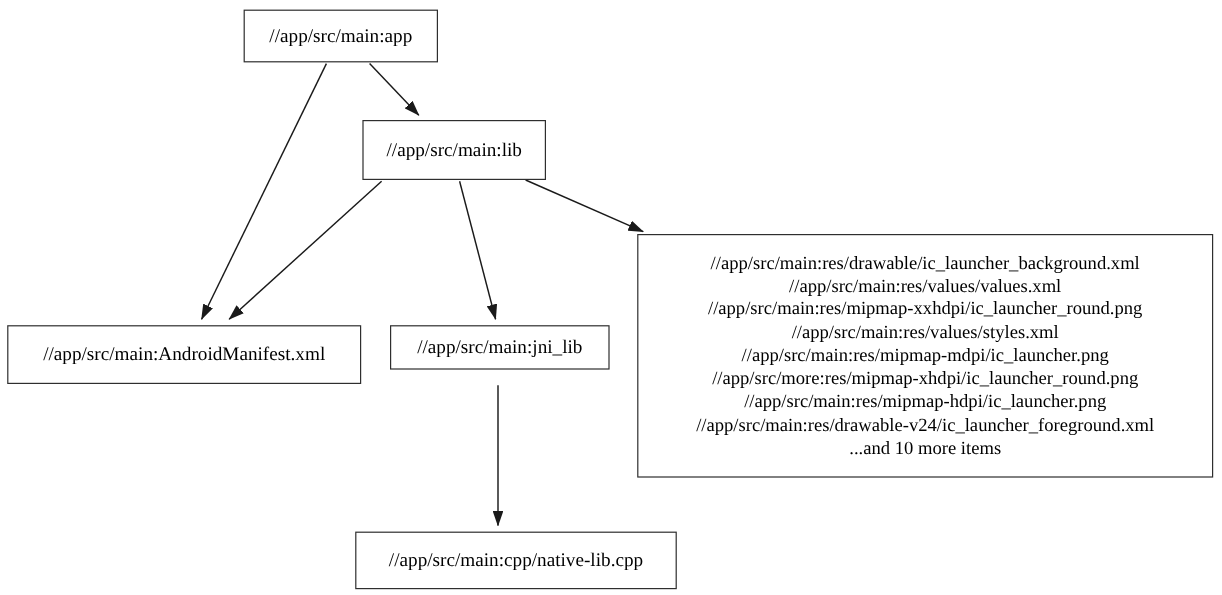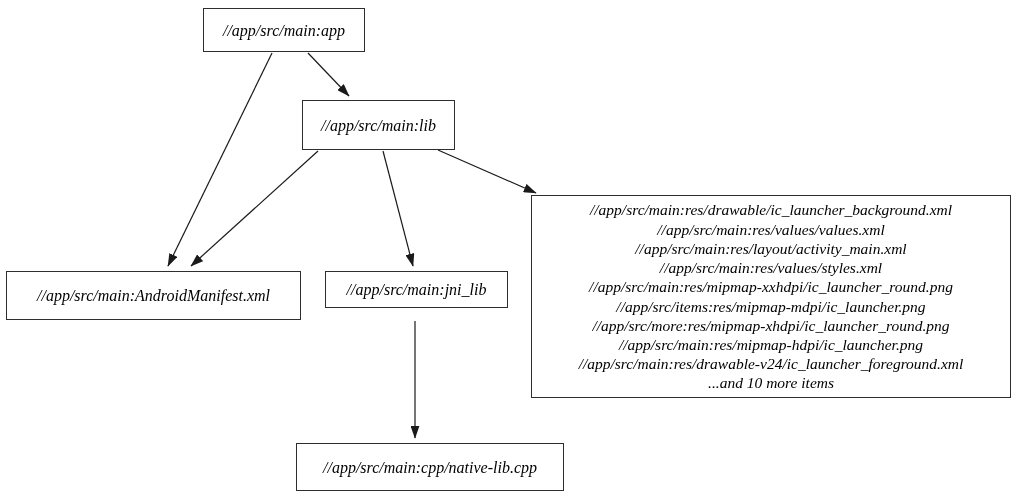--- a/index.html
+++ b/index.html
@@ -28,21 +28,20 @@
     border: 1px solid #2e2e2e;
     background: #ffffff;
     display: flex;
     align-items: center;
     justify-content: center;
     text-align: center;
     font-size: 16px;
     line-height: 19px;
     box-sizing: border-box;
     white-space: nowrap;
-    font-style: italic;
   }
   .node.multiline {
     flex-direction: column;
     justify-content: center;
     padding: 4px 6px;
   }
   .node.multiline .res-line {
     display: block;
     font-size: 15.5px;
     line-height: 19.2px;
@@ -82,24 +81,23 @@
 
   <div class="node" id="node-lib">//app/src/main:lib</div>
 
   <div class="node" id="node-manifest">//app/src/main:AndroidManifest.xml</div>
 
   <div class="node" id="node-jni-lib">//app/src/main:jni_lib</div>
 
   <div class="node multiline" id="node-res">
     <span class="res-line">//app/src/main:res/drawable/ic_launcher_background.xml</span>
     <span class="res-line">//app/src/main:res/values/values.xml</span>
-    <span class="res-line">//app/src/main:res/layout/activity_main.xml</span>
+    <span class="res-line">//app/src/main:res/mipmap-xxhdpi/ic_launcher_round.png</span>
     <span class="res-line">//app/src/main:res/values/styles.xml</span>
-    <span class="res-line">//app/src/main:res/mipmap-xxhdpi/ic_launcher_round.png</span>
-    <span class="res-line">//app/src/items:res/mipmap-mdpi/ic_launcher.png</span>
+    <span class="res-line">//app/src/main:res/mipmap-mdpi/ic_launcher.png</span>
     <span class="res-line">//app/src/more:res/mipmap-xhdpi/ic_launcher_round.png</span>
     <span class="res-line">//app/src/main:res/mipmap-hdpi/ic_launcher.png</span>
     <span class="res-line">//app/src/main:res/drawable-v24/ic_launcher_foreground.xml</span>
     <span class="res-line">...and 10 more items</span>
   </div>
 
   <div class="node" id="node-cpp">//app/src/main:cpp/native-lib.cpp</div>
 
 </div>
 

